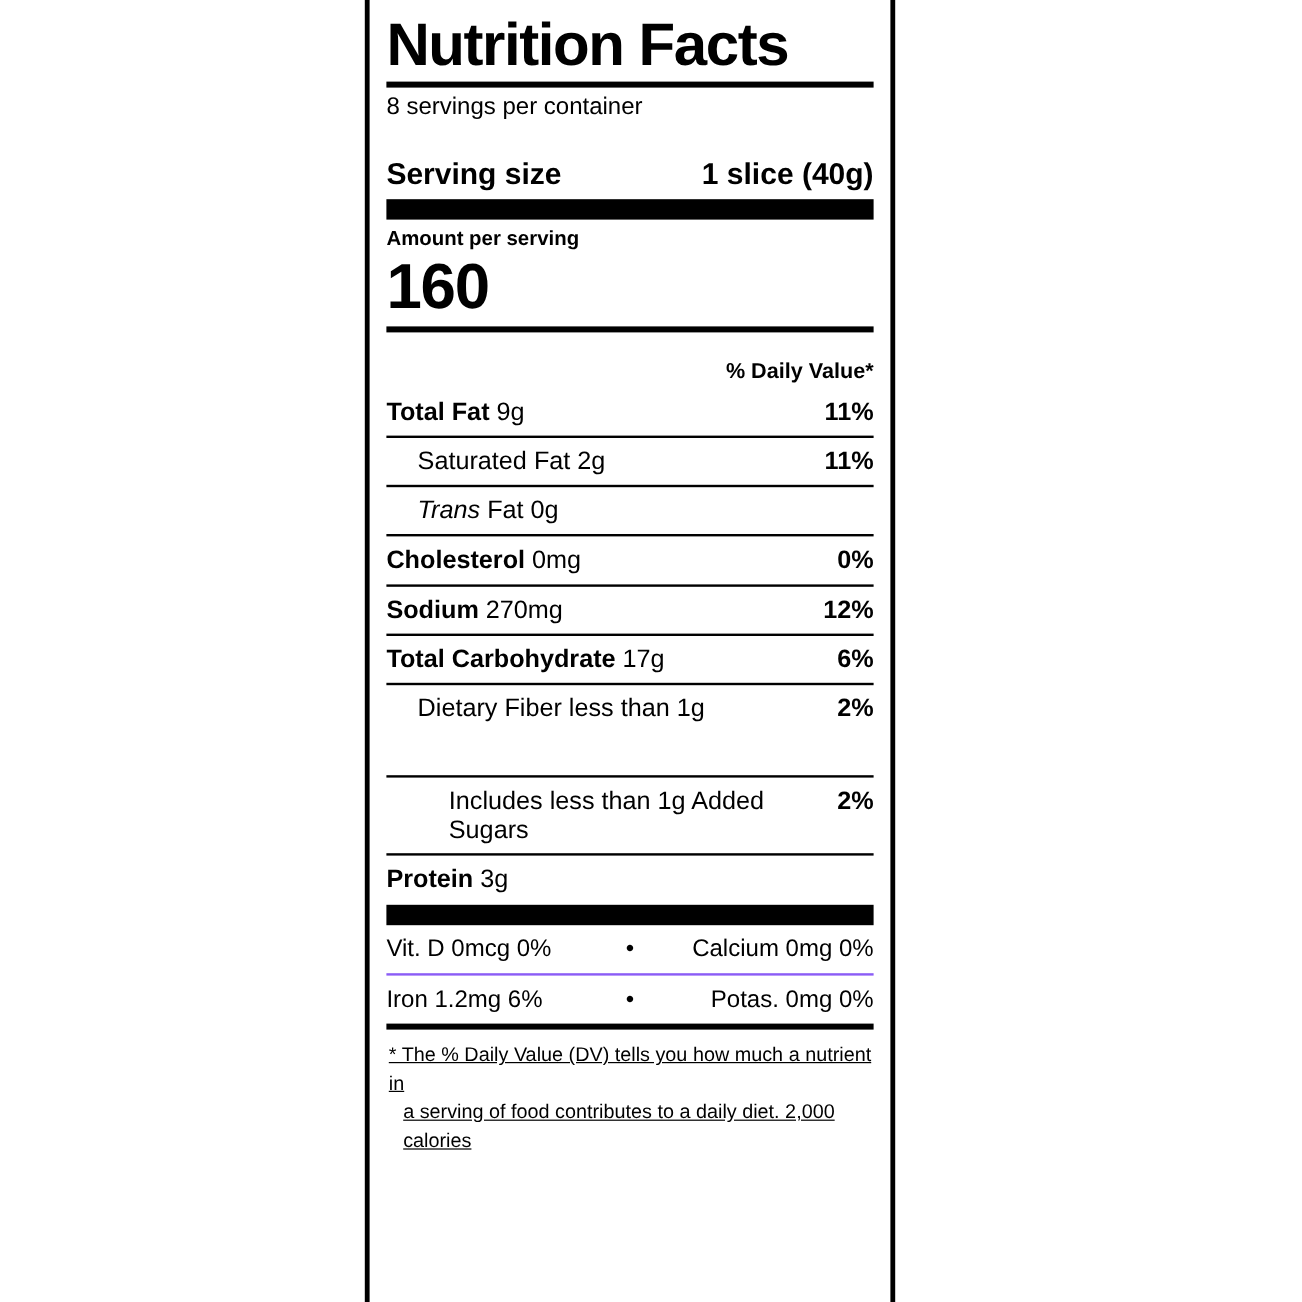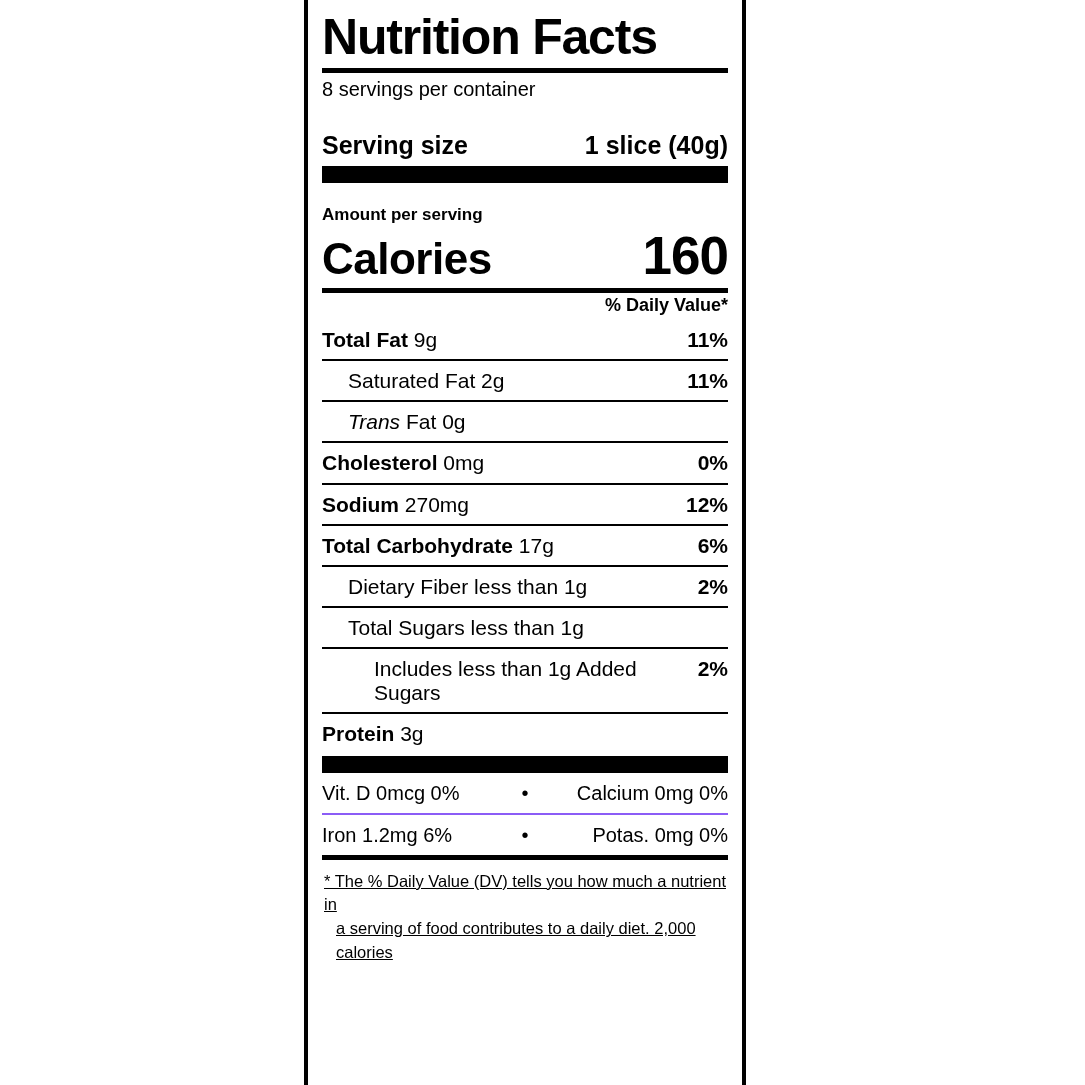--- a/index.html
+++ b/index.html
@@ -53,21 +53,21 @@
     align-items: baseline;
     font-size: 25px;
     font-weight: bold;
     padding: 2px 0 6px 0;
   }
   .serving-size-row .val { font-weight: bold; margin-top: 27px; }
 
   .amount-per {
     font-size: 17px;
     font-weight: bold;
-    padding-top: 22px;
+    padding-top: 6px;
   }
 
   .calories-row {
     display: flex;
     justify-content: space-between;
     align-items: baseline;
     padding-bottom: 2px;
   }
   .calories-label {
     font-size: 44px;
@@ -77,39 +77,39 @@
   .calories-value {
     font-size: 53px;
     font-weight: bold;
     letter-spacing: -1px;
   }
 
   .dv-header {
     text-align: right;
     font-size: 18px;
     font-weight: bold;
-    padding: 2px 0 4px 0;
+    padding: 22px 0 4px 0;
   }
 
   .nrow {
     display: flex;
     justify-content: space-between;
     align-items: baseline;
     font-size: 21px;
     padding: 8px 0 7px 0;
     border-top: 2px solid #000;
     line-height: 1.15;
   }
   .nrow:first-of-type { border-top: none; }
   .nrow .left { padding-right: 8px; }
   .nrow .right { font-weight: bold; white-space: nowrap; }
   .b { font-weight: bold; }
   .it { font-style: italic; }
   .indent1 { padding-left: 26px; }
-  .indent2 { padding-left: 52px; }
+  .indent2 { padding-left: 52px; margin-top: 36px; }
 
   .vitamins-band { height: 17px; background: #000; margin-top: 2px; }
 
   .vrow {
     display: flex;
     align-items: baseline;
     font-size: 20px;
     padding: 9px 0 8px 0;
     border-top: 2px solid #8b5cf6;
   }
@@ -140,21 +140,20 @@
   <div class="serving-size-row">
     <span>Serving size</span>
     <span class="val">1 slice (40g)</span>
   </div>
 
   <div class="rule-black-band"></div>
 
   <div class="amount-per">Amount per serving</div>
 
   <div class="calories-row">
-    <span class="calories-label">Calories</span>
     <span class="calories-value">160</span>
   </div>
 
   <div class="rule-med"></div>
 
   <div class="dv-header">% Daily Value*</div>
 
   <div id="nutrient-rows">
       <div class="nrow">
         <span class="left"><span class="b">Total Fat</span><span> 9g</span></span>
@@ -176,24 +175,20 @@
         <span class="left"><span class="b">Sodium</span><span> 270mg</span></span>
         <span class="right">12%</span>
       </div>
       <div class="nrow">
         <span class="left"><span class="b">Total Carbohydrate</span><span> 17g</span></span>
         <span class="right">6%</span>
       </div>
       <div class="nrow indent1">
         <span class="left"><span>Dietary Fiber</span><span> less than 1g</span></span>
         <span class="right">2%</span>
-      </div>
-      <div class="nrow indent1">
-        <span class="left"><span>Total Sugars</span><span> less than 1g</span></span>
-        <span class="right"></span>
       </div>
       <div class="nrow indent2">
         <span class="left"><span>Includes less than 1g Added Sugars</span><span></span></span>
         <span class="right">2%</span>
       </div>
       <div class="nrow">
         <span class="left"><span class="b">Protein</span><span> 3g</span></span>
         <span class="right"></span>
       </div>
     </div>

